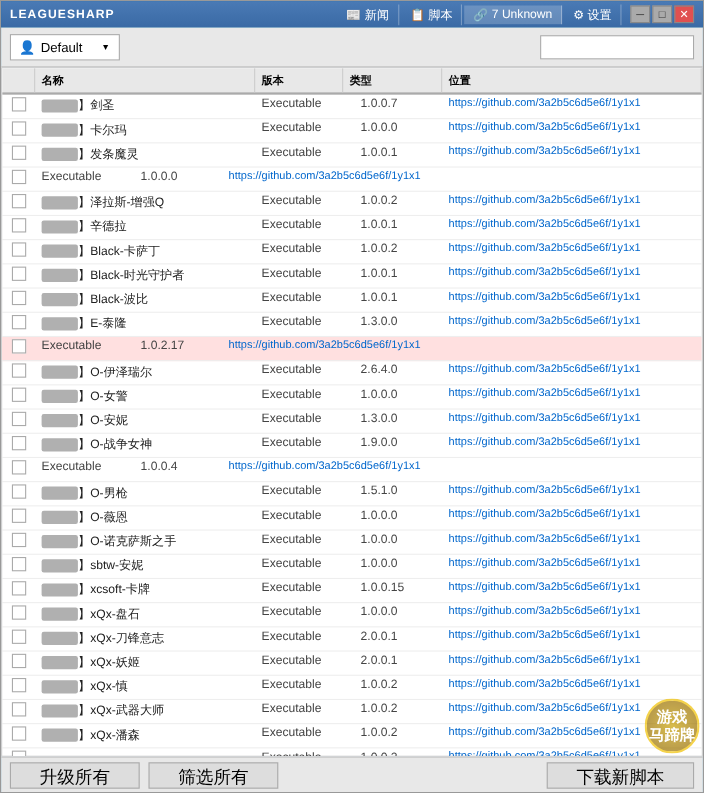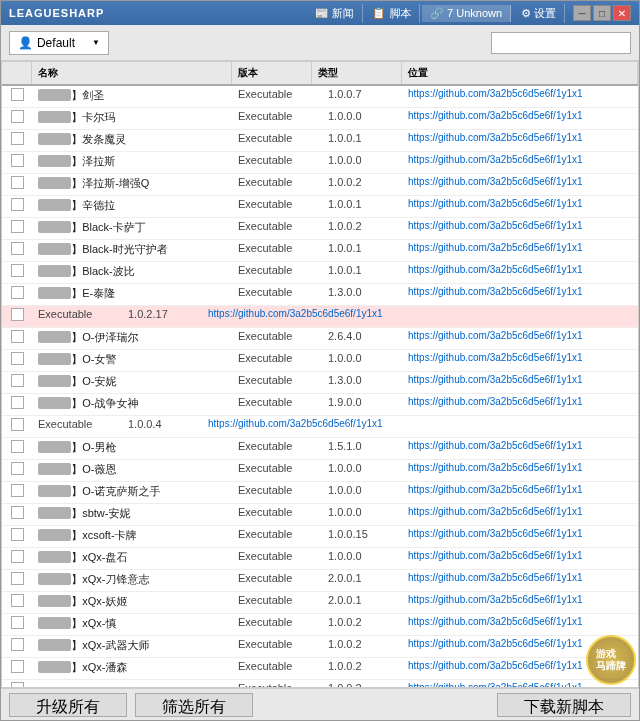--- a/index.html
+++ b/index.html
@@ -199,22 +199,23 @@
       pointer-events: none;
     }
     .watermark-circle {
       width: 50px;
       height: 50px;
       border-radius: 50%;
       background: radial-gradient(circle, #c8a000, #8a6000);
       display: flex;
       align-items: center;
       justify-content: center;
-      font-size: 10px;
+      font-size: 14px;
       color: white;
+      text-align: center;
       font-weight: bold;
       line-height: 1.2;
       border: 2px solid #f0c000;
     }
     .underline-red { text-decoration: underline; text-decoration-color: red; text-underline-offset: 2px; }
   </style>
 </head>
 <body>
 
 <div class="window">
@@ -280,21 +281,20 @@
         </div>
         <div class="table-row">
           <div class="td td-check"><span class="checkbox"></span></div>
           <div class="td td-name"><span class="blurred" style="background: rgb(176, 176, 176); color: transparent; font-size: 11px; border-radius: 2px; padding: 0px 1px;">████</span><span>】发条魔灵</span></div>
           <div class="td td-type">Executable</div>
           <div class="td td-version">1.0.0.1</div>
           <div class="td td-location">https://github.com/3a2b5c6d5e6f/1y1x1</div>
         </div>
         <div class="table-row">
           <div class="td td-check"><span class="checkbox"></span></div>
-          <div class="td td-name"><span class="blurred" style="background: rgb(176, 176, 176); color: transparent; font-size: 11px; border-radius: 2px; padding: 0px 1px;">████</span><span>】泽拉斯</span></div>
           <div class="td td-type">Executable</div>
           <div class="td td-version">1.0.0.0</div>
           <div class="td td-location">https://github.com/3a2b5c6d5e6f/1y1x1</div>
         </div>
         <div class="table-row">
           <div class="td td-check"><span class="checkbox"></span></div>
           <div class="td td-name"><span class="blurred" style="background: rgb(176, 176, 176); color: transparent; font-size: 11px; border-radius: 2px; padding: 0px 1px;">████</span><span>】泽拉斯-增强Q</span></div>
           <div class="td td-type">Executable</div>
           <div class="td td-version">1.0.0.2</div>
           <div class="td td-location">https://github.com/3a2b5c6d5e6f/1y1x1</div>

